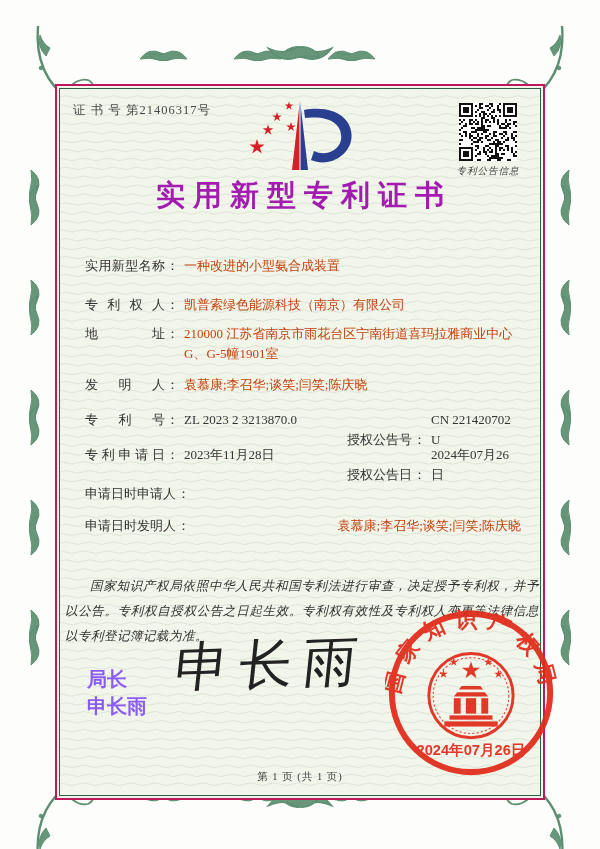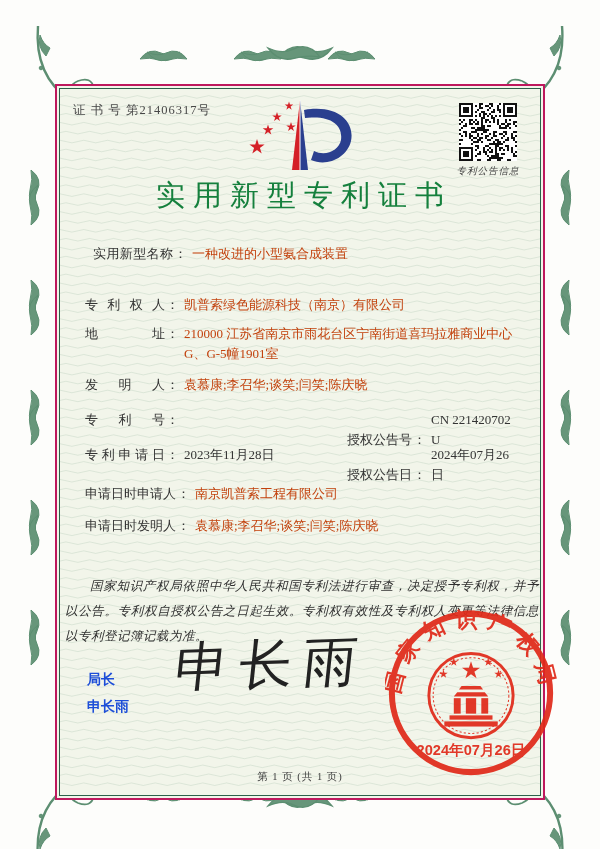--- a/index.html
+++ b/index.html
@@ -21,47 +21,47 @@
   .panel-inner{position:absolute;inset:2px;border:1px solid #2c6149;}
   #waves{position:absolute;inset:3px;z-index:0;pointer-events:none;}
   .content{position:absolute;inset:0;z-index:1;}
 
   .cert-no{position:absolute;left:16px;top:16px;font-size:12.5px;color:#474747;letter-spacing:1px;}
   .logo{position:absolute;left:185px;top:10px;width:120px;height:78px;}
   .qr{position:absolute;left:402px;top:17px;width:58px;height:58px;}
   .qr-caption{position:absolute;left:380px;top:79px;width:102px;text-align:center;
     font-size:9.5px;color:#3c3c3c;font-style:italic;letter-spacing:1px;}
   .title{position:absolute;left:0;top:90px;width:100%;text-align:center;
-    font-size:29px;font-weight:400;color:#15803d;letter-spacing:8px;text-indent:8px;}
+    font-size:29px;font-weight:700;color:#a21caf;letter-spacing:8px;text-indent:8px;}
 
   .fields{position:absolute;left:28px;top:158px;width:436px;font-size:13px;color:#343434;}
   .frow{display:flex;align-items:flex-start;line-height:20px;margin:0;position:absolute;left:0;width:436px;}
   .lbl{display:inline-block;width:80px;text-align:justify;text-align-last:justify;flex:none;color:#333;}
   .lbl-wide{flex:none;color:#333;}
   .colon{flex:none;padding:0 5px 0 1px;}
   .val{flex:1;color:#c2410c;}
   .pair{display:flex;align-items:flex-end;}
   .pair-left{width:262px;flex:none;}
 
-  .row-name{top:0;margin-left:8px;}
+  .row-name{top:12px;}
   .row-patentee{top:51px;}
   .row-address{top:80px;}
   .row-inventors{top:131px;}
   .row-nums{top:166px;}
   .row-dates{top:201px;}
   .row-app-filing{top:240px;}
-  .row-inv-filing{top:272px;}
+  .row-inv-filing{top:272px;text-align:right;}
 
   .statement{
     position:absolute;left:8px;top:488px;width:474px;
     font-size:12.5px;font-style:italic;line-height:25px;color:#2f2f2f;
     text-align:justify;text-indent:2em;letter-spacing:0.5px;
   }
-  .signer{position:absolute;left:30px;top:580px;font-size:14px;font-weight:600;
-    color:#1d4ed8;line-height:27px;}
+  .signer{position:absolute;left:30px;top:580px;font-size:20px;font-weight:600;
+    color:#8b5cf6;line-height:27px;}
   .signature{
     position:absolute;left:118px;top:542px;width:240px;z-index:2;
     font-size:54px;color:#222;letter-spacing:10px;
     transform:rotate(-2deg) skewX(-8deg);
     font-weight:400;white-space:nowrap;
   }
   .seal{position:absolute;left:328px;top:521px;width:172px;height:172px;z-index:3;opacity:.93;}
   .footer{position:absolute;left:0;top:684px;width:100%;text-align:center;
     font-size:10.5px;color:#3c3c3c;letter-spacing:1px;}
 </style>
@@ -514,20 +514,21 @@
         </div>
         <div class="frow row-inventors">
           <span class="lbl">发明人</span>
             <span class="colon">：</span>
             <span class="val">袁慕康;李召华;谈笑;闫笑;陈庆晓</span>
         </div>
         <div class="frow row-nums">
           <span class="pair pair-left">
             <span class="lbl">专利号</span>
               <span class="colon">：</span>
+              <span>ZL 2023 2 3213870.0</span>
           </span>
           <span class="pair">
             <span class="lbl-wide">授权公告号</span>
               <span class="colon">：</span>
               <span>CN 221420702 U</span>
           </span>
         </div>
         <div class="frow row-dates">
           <span class="pair pair-left">
             <span class="lbl">专利申请日</span>
@@ -536,21 +537,20 @@
           </span>
           <span class="pair">
             <span class="lbl-wide">授权公告日</span>
               <span class="colon">：</span>
               <span>2024年07月26日</span>
           </span>
         </div>
         <div class="frow row-app-filing">
           <span class="lbl-wide">申请日时申请人</span>
             <span class="colon">：</span>
-            <span class="val">南京凯普索工程有限公司</span>
         </div>
         <div class="frow row-inv-filing">
           <span class="lbl-wide">申请日时发明人</span>
             <span class="colon">：</span>
             <span class="val">袁慕康;李召华;谈笑;闫笑;陈庆晓</span>
         </div>
       </div>
 
       <div class="statement">国家知识产权局依照中华人民共和国专利法进行审查，决定授予专利权，并予以公告。专利权自授权公告之日起生效。专利权有效性及专利权人变更等法律信息以专利登记簿记载为准。</div>
 

